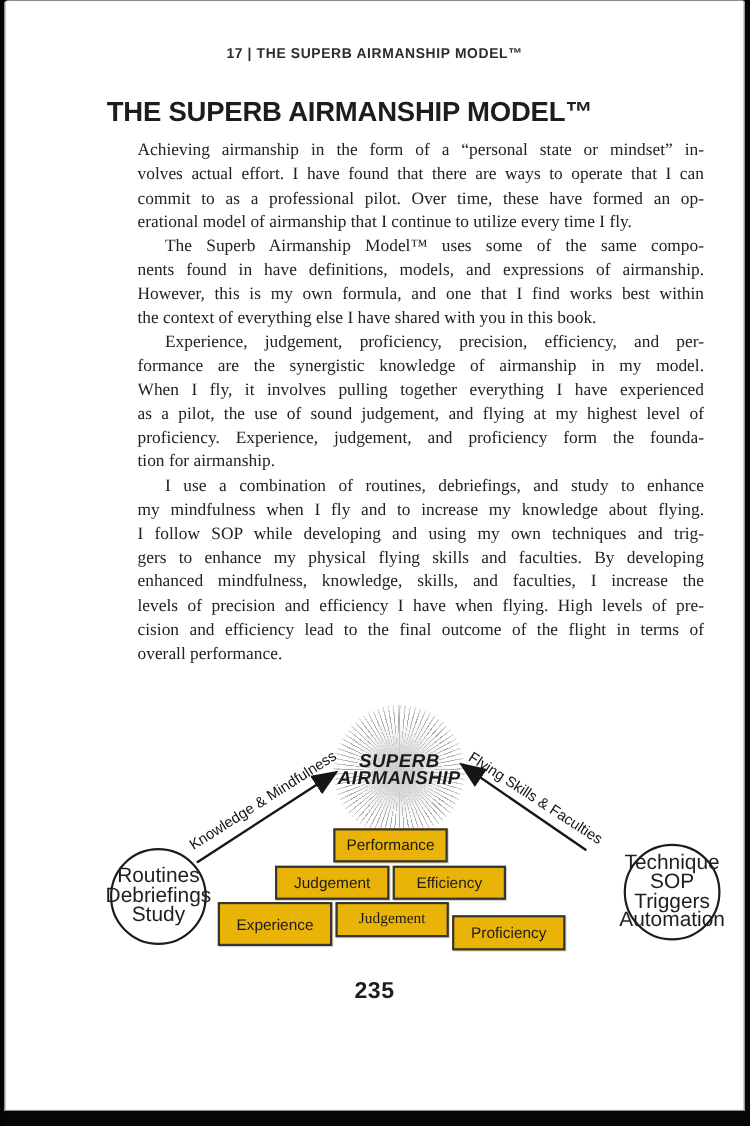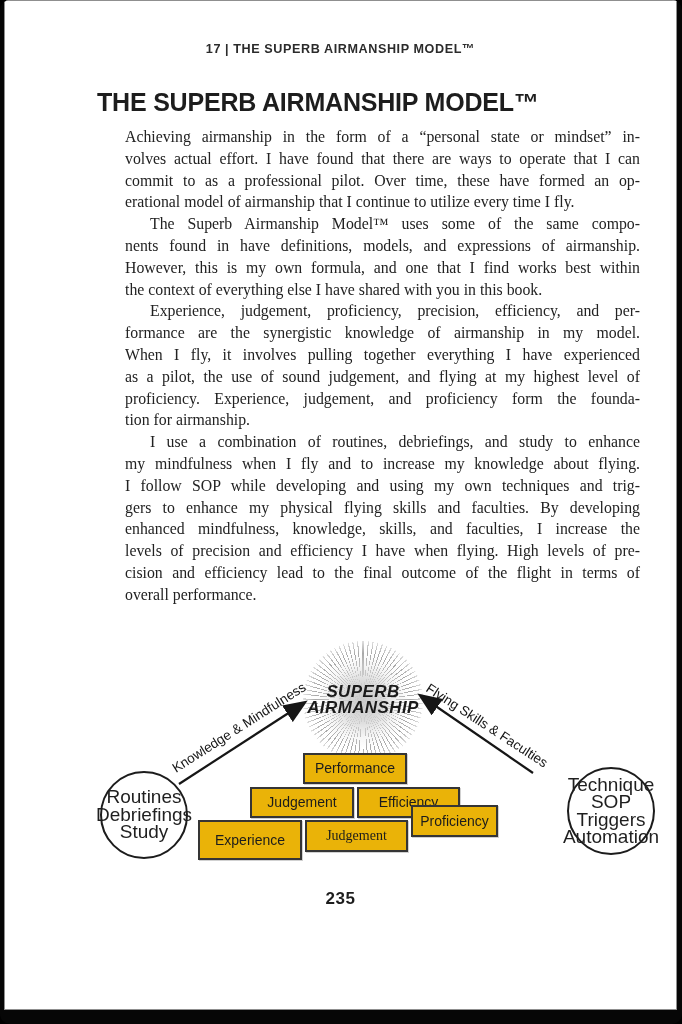--- a/index.html
+++ b/index.html
@@ -125,27 +125,27 @@
     align-items: center;
     justify-content: center;
     font-size: 14px;
     color: #1c1c1c;
   }
   .pyr-performance { left: 208px; top: 130px; width: 104px; height: 31px; }
   .pyr-precision   { left: 155px; top: 164px; width: 104px; height: 31px; }
   .pyr-efficiency  { left: 262px; top: 164px; width: 103px; height: 31px; }
   .pyr-experience  { left: 103px; top: 197px; width: 104px; height: 40px; }
   .pyr-judgement   { left: 210px; top: 197px; width: 103px; height: 32px; font-family: Liberation Serif, serif; }
-  .pyr-proficiency { left: 316px; top: 182px; width: 87px; height: 32px; }
+  .pyr-proficiency { left: 316px; top: 209px; width: 103px; height: 32px; }
 
   .page-number {
     margin-top: 17px;
     text-align: center;
     font-family: "Liberation Sans", "DejaVu Sans", sans-serif;
-    font-size: 17px;
+    font-size: 21px;
     font-weight: 700;
     letter-spacing: 0.5px;
     color: #1d1d1d;
   }
 </style>
 </head>
 <body>
 
 <div class="stage">
   <div class="book-page">

